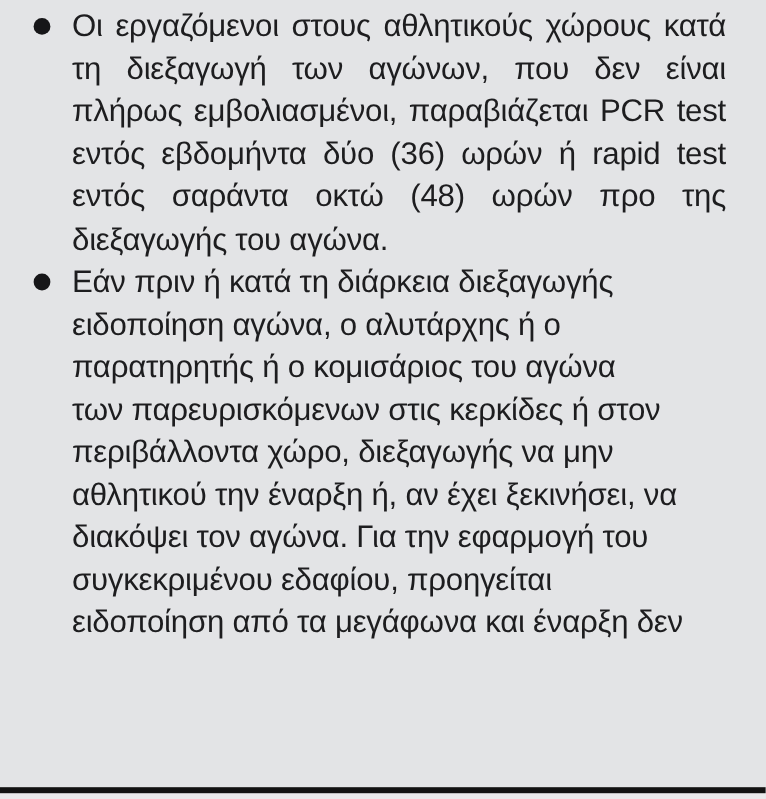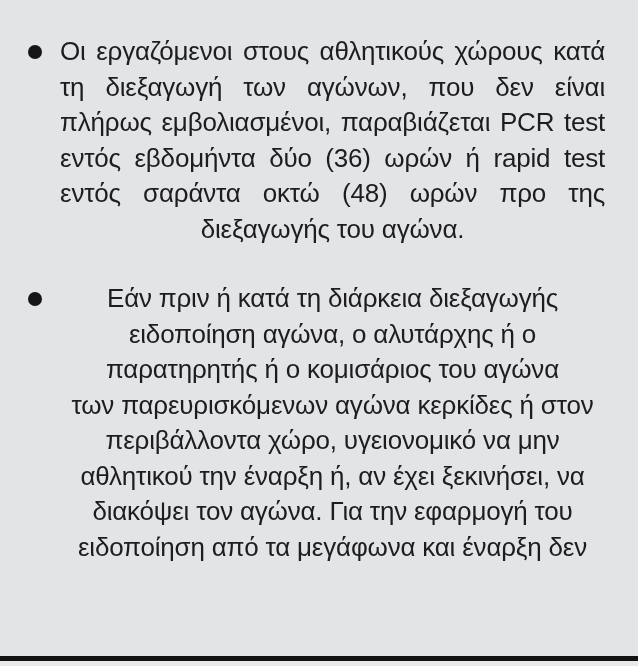--- a/index.html
+++ b/index.html
@@ -11,50 +11,48 @@
     height: 666px;
     background: #e3e4e6;
     font-family: "Liberation Sans", sans-serif;
     color: #1d1d1f;
     position: relative;
     overflow: hidden;
   }
   .doc {
     position: absolute;
     inset: 0;
-    padding-top: 34px;
+    padding-top: 4px;
   }
   .bullet-row {
     display: flex;
     align-items: flex-start;
     padding-left: 28px;
     padding-right: 33px;
   }
   .bullet-row.second {
-    margin-top: 34px;
   }
   .marker {
     flex: 0 0 auto;
     width: 14px;
     height: 14px;
     border-radius: 50%;
     background: #161618;
     margin-top: 11px;
     margin-right: 18px;
   }
   .text-block {
     flex: 1 1 auto;
     min-width: 0;
   }
   .line {
     font-size: 26px;
     line-height: 35.5px;
     height: 35.5px;
     letter-spacing: -0.2px;
-    text-align: center;
   }
   
   .line.jl {
     text-align: justify;
     text-align-last: justify;
   }
   
   .line.nw {
     white-space: nowrap;
   }
@@ -91,24 +89,25 @@
       <div class="line">διεξαγωγής του αγώνα.</div>
     </div>
   </div>
 
   <div class="bullet-row second">
     <span class="marker"></span>
     <div class="text-block">
       <div class="line nw">Εάν πριν ή κατά τη διάρκεια διεξαγωγής</div>
       <div class="line nw">ειδοποίηση αγώνα, ο αλυτάρχης ή ο</div>
       <div class="line nw">παρατηρητής ή ο κομισάριος του αγώνα</div>
-      <div class="line nw">των παρευρισκόμενων αγώνα κερκίδες ή στον</div>
-      <div class="line nw">περιβάλλοντα χώρο, υγειονομικό να μην</div>
+      <div class="line nw">των παρευρισκόμενων στις κερκίδες ή στον</div>
+      <div class="line nw">περιβάλλοντα χώρο, διεξαγωγής να μην</div>
       <div class="line nw">αθλητικού την έναρξη ή, αν έχει ξεκινήσει, να</div>
       <div class="line nw">διακόψει τον αγώνα. Για την εφαρμογή του</div>
+      <div class="line nw">συγκεκριμένου εδαφίου, προηγείται</div>
       <div class="line nw">ειδοποίηση από τα μεγάφωνα και έναρξη δεν</div>
     </div>
   </div>
 
   <div class="below-rule"></div>
   <div class="bottom-rule"></div>
 
 </div>
 
 </body></html>

